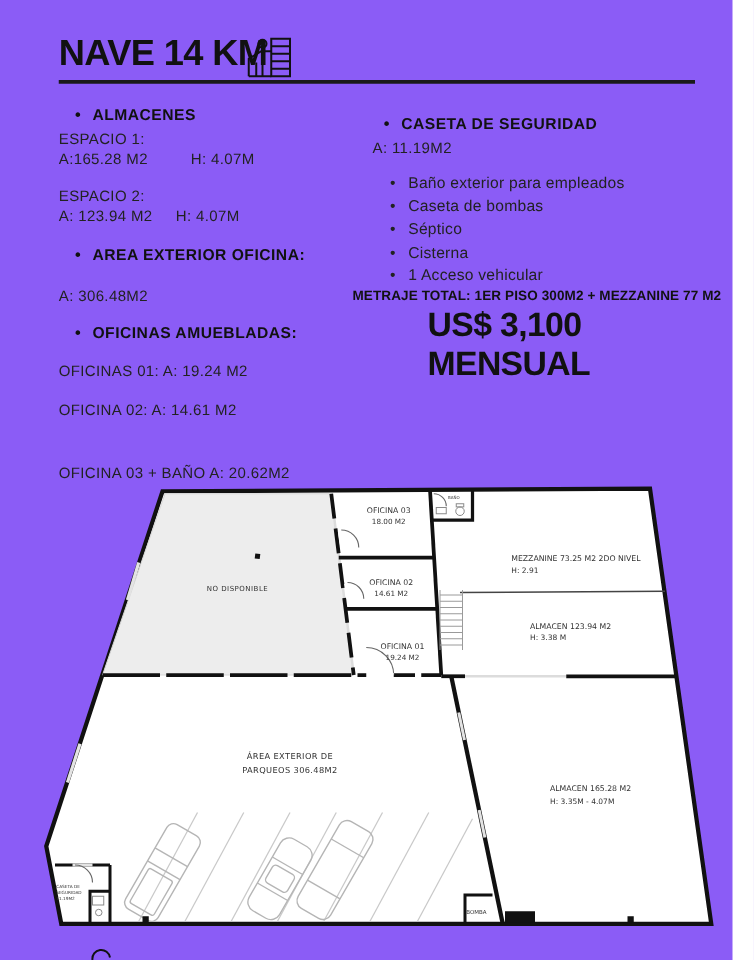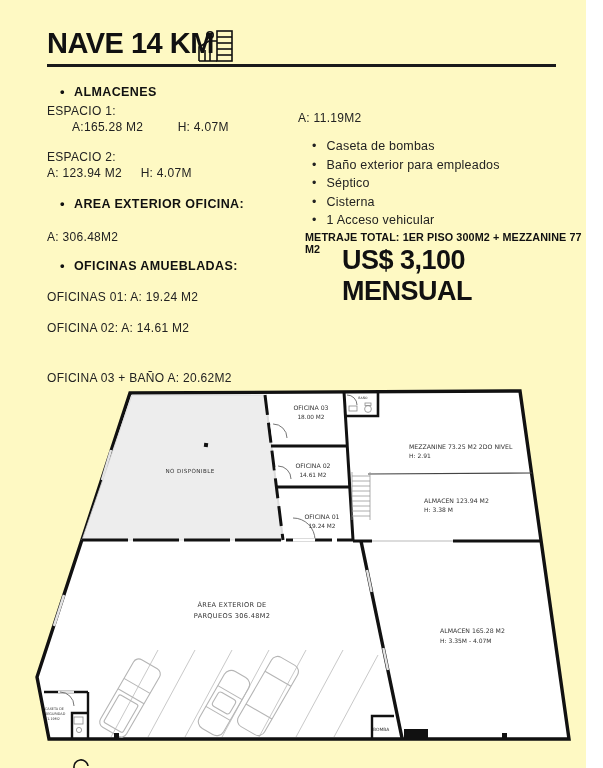--- a/index.html
+++ b/index.html
@@ -1,16 +1,16 @@
 <!DOCTYPE html>
 <html><head>
 <meta charset="utf-8">
 <style>
   html,body{margin:0;padding:0;background:#fff;}
-  #page{position:relative;width:586px;height:768px;background:#fef9c3;overflow:hidden;
+  #page{position:relative;width:586px;height:768px;background:#8b5cf6;overflow:hidden;
         font-family:"Liberation Sans", sans-serif;color:#1a1a1a;}
   .abs{position:absolute;}
   
   .title{font-size:29px;font-weight:800;letter-spacing:-0.5px;color:#111;}
   .rule{background:#1a1a1a;height:3px;}
   
   .h-bullet{font-size:12.5px;font-weight:800;letter-spacing:.4px;color:#111;}
   .h-bullet .bullet{margin-right:9px;font-size:13px;}
   .body-txt{font-size:12px;letter-spacing:.3px;color:#222;}
   .pair span.area{display:inline-block;width:102px;}
@@ -41,21 +41,21 @@
       <line x1="14" y1="33" x2="14" y2="22"></line>
       <circle cx="14" cy="7" r="3.2"></circle>
     </g>
   </svg>
   <div class="abs rule" style="left:47px;top:64px;width:509px;"></div>
 
   <div class="abs h-bullet" style="left:60px;top:84px;text-align:right;">
     <span class="bullet">•</span><span>ALMACENES</span>
   </div>
   <div class="abs body-txt" style="left:47px;top:104px;">ESPACIO 1:</div>
-  <div class="abs body-txt pair" style="left:47px;top:120px;margin-left:25px;">
+  <div class="abs body-txt pair" style="left:47px;top:120px;">
     <span class="area">A:165.28 M2</span>
     <span>H:  4.07M</span>
   </div>
   <div class="abs body-txt" style="left:47px;top:150px;">ESPACIO 2:</div>
   <div class="abs body-txt pair" style="left:47px;top:166px;">
     <span class="area" style="width:90px;">A: 123.94 M2</span>
     <span>H: 4.07M</span>
   </div>
 
   <div class="abs h-bullet" style="left:60px;top:196px;">
@@ -63,31 +63,34 @@
   </div>
   <div class="abs body-txt" style="left:47px;top:230px;">A:  306.48M2</div>
 
   <div class="abs h-bullet" style="left:60px;top:258px;">
     <span class="bullet">•</span><span>OFICINAS AMUEBLADAS:</span>
   </div>
   <div class="abs body-txt" style="left:47px;top:290px;">OFICINAS 01: A: 19.24 M2</div>
   <div class="abs body-txt" style="left:47px;top:321px;">OFICINA 02: A: 14.61 M2</div>
   <div class="abs body-txt" style="left:47px;top:351px;margin-top:20px;">OFICINA 03 + BAÑO A: 20.62M2</div>
 
+  <div class="abs h-bullet" style="left:307px;top:91px;">
+    <span class="bullet">•</span><span>CASETA DE SEGURIDAD</span>
+  </div>
   <div class="abs body-txt" style="left:298px;top:111px;">A: 11.19M2</div>
 
   <div class="abs" style="left:312px;top:139px;">
+    <div class="feat"><span class="bullet">•</span><span>Baño exterior para empleados</span></div>
     <div class="feat"><span class="bullet">•</span><span>Caseta de bombas</span></div>
-    <div class="feat"><span class="bullet">•</span><span>Baño exterior para empleados</span></div>
     <div class="feat"><span class="bullet">•</span><span>Séptico</span></div>
     <div class="feat"><span class="bullet">•</span><span>Cisterna</span></div>
     <div class="feat"><span class="bullet">•</span><span>1 Acceso vehicular</span></div>
   </div>
 
-  <div class="abs metraje" style="left:305px;top:231px;">METRAJE TOTAL: 1ER PISO 300M2 + MEZZANINE  77 M2</div>
+  <div class="abs metraje" style="left:282px;top:231px;">METRAJE TOTAL: 1ER PISO 300M2 + MEZZANINE  77 M2</div>
   <div class="abs price" style="left:298px;top:245px;margin-left:44px;">US$ 3,100 MENSUAL</div>
 
   <svg class="abs" style="left:0;top:0;" width="603" height="768" viewBox="0 0 603 768">
 
     <path d="M130,393 L520,391 L569,739 L49,739 L37,677 Z" fill="#ffffff" stroke="#111" stroke-width="3.4" stroke-linejoin="miter"></path>
 
     <path d="M132,395 L265,395 L283,540 L82,540 Z" fill="#ededed" stroke="#d6d6d6" stroke-width="0.8"></path>
 
     <g stroke="#e3e3e3" stroke-width="2.6">
       <line x1="111" y1="450" x2="102" y2="480"></line>

